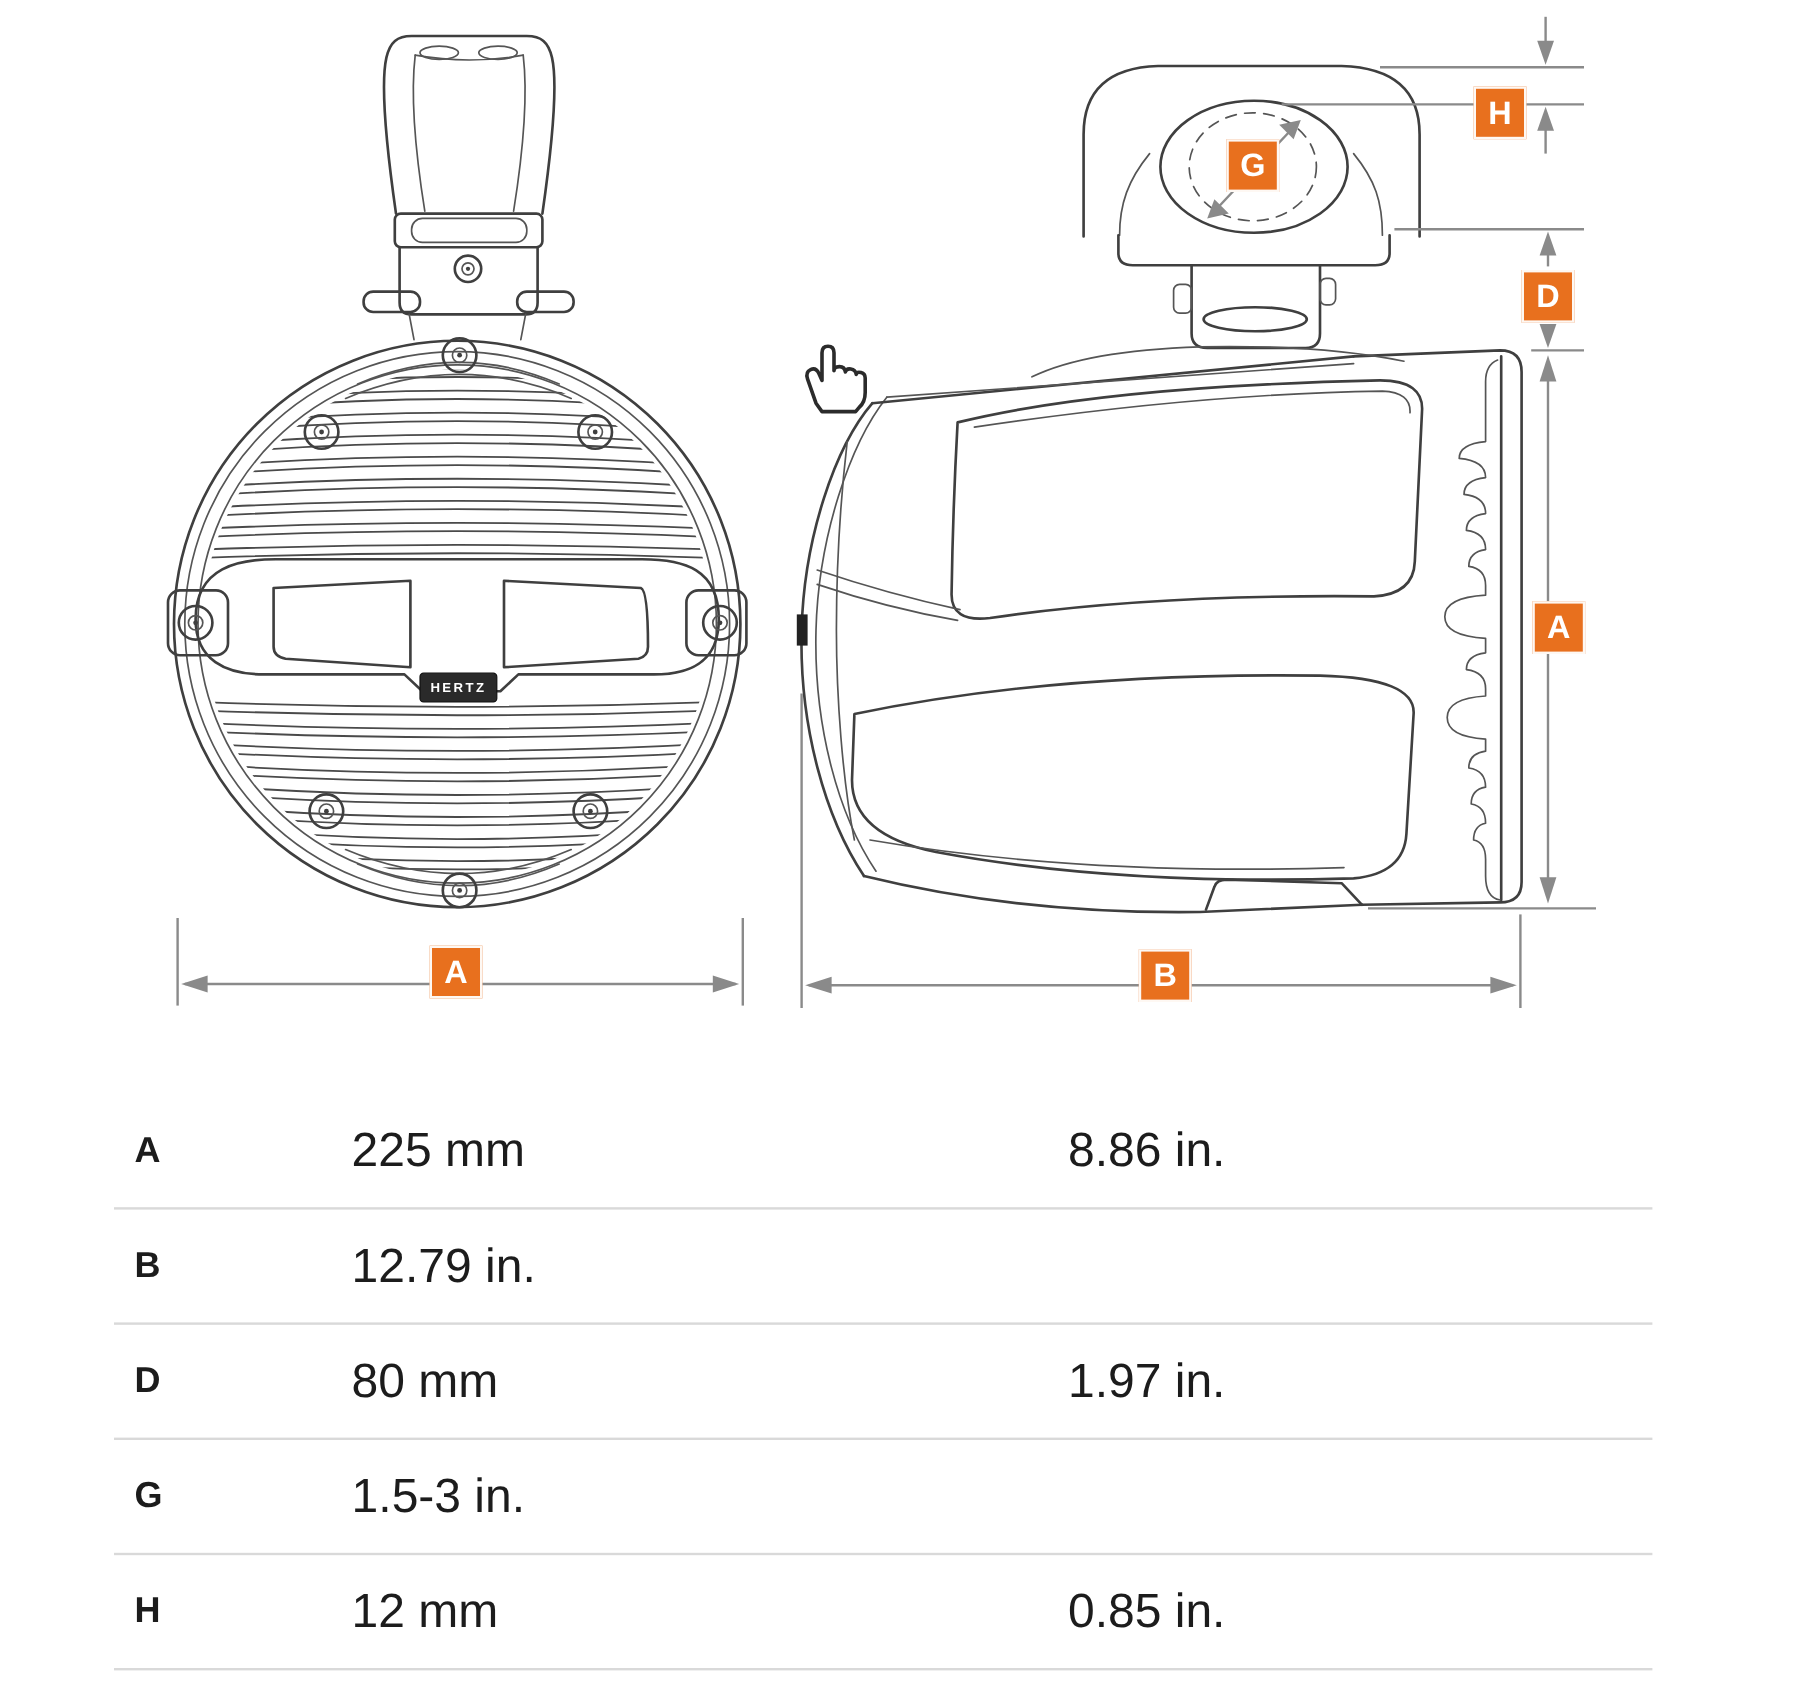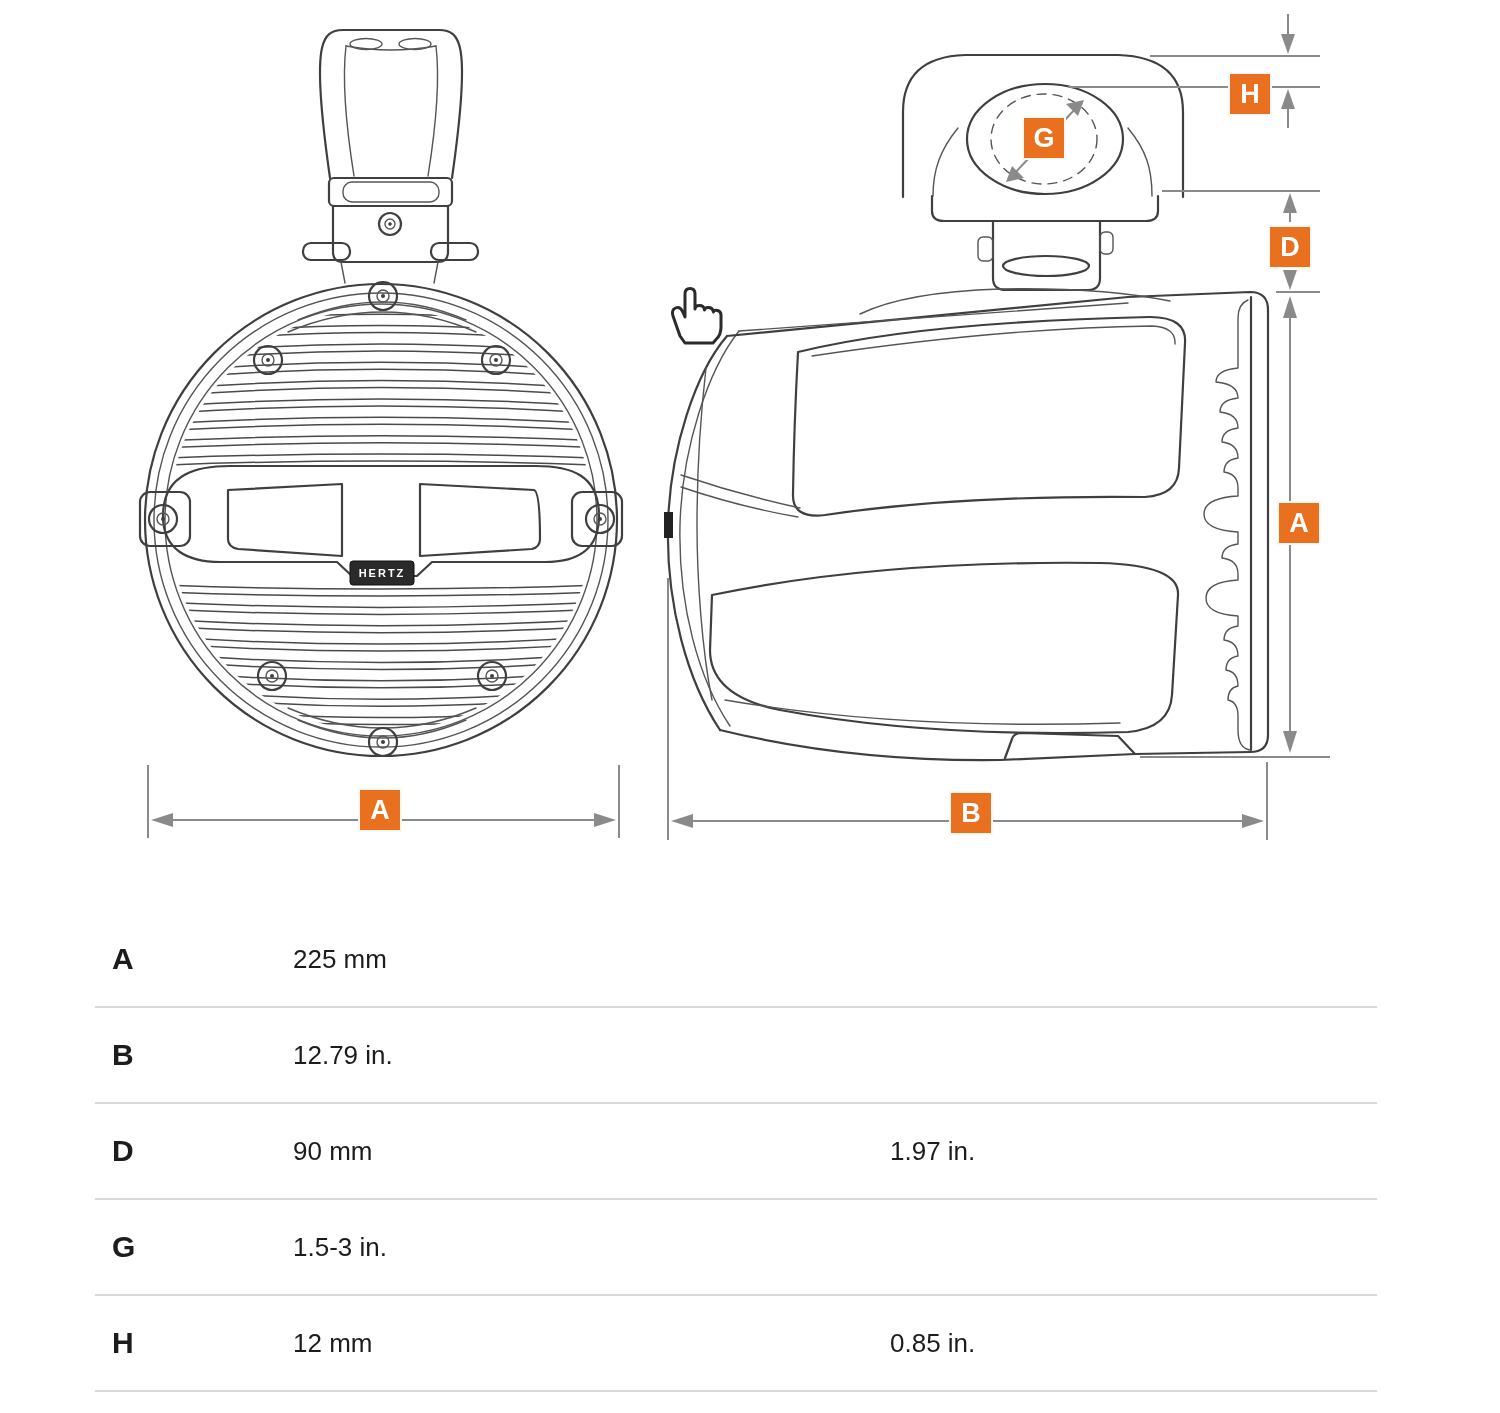--- a/index.html
+++ b/index.html
@@ -27,21 +27,21 @@
     background:var(--accent);border:2px solid rgba(255,255,255,.95);
     color:#fff;font-weight:bold;font-size:27px;line-height:40px;text-align:center;
   }
   
   .spec-table{position:absolute;left:95px;top:912px;width:1282px;}
   .t-row{
     display:grid;grid-template-columns:181px 597px 1fr;align-items:center;
     height:96px;border-bottom:2px solid #d9d9d9;padding-left:17px;box-sizing:border-box;
   }
   .t-letter{font-weight:bold;font-size:30px;color:var(--txt);}
-  .t-val{font-size:26px;color:var(--txt);}
+  .t-val{font-size:40px;color:var(--txt);}
 </style>
 </head>
 <body>
 
 <div class="stage">
 
   <svg class="diagram-svg" width="1500" height="880" viewBox="0 0 1500 880">
 
     <defs>
       <clipPath id="grille-clip">
@@ -279,28 +279,29 @@
   <div class="dim-label" style="left:949px;top:791px;">B</div>
   <div class="dim-label" style="left:1277px;top:501px;">A</div>
   <div class="dim-label" style="left:1228px;top:72px;">H</div>
   <div class="dim-label" style="left:1022px;top:116px;">G</div>
   <div class="dim-label" style="left:1268px;top:225px;">D</div>
 
   <div class="spec-table">
     <div class="t-row">
       <span class="t-letter">A</span>
       <span class="t-val">225 mm</span>
+      <span class="t-val">8.86 in.</span>
     </div>
     <div class="t-row">
       <span class="t-letter">B</span>
       <span class="t-val">12.79 in.</span>
     </div>
     <div class="t-row">
       <span class="t-letter">D</span>
-      <span class="t-val">90 mm</span>
+      <span class="t-val">80 mm</span>
       <span class="t-val">1.97 in.</span>
     </div>
     <div class="t-row">
       <span class="t-letter">G</span>
       <span class="t-val">1.5-3 in.</span>
     </div>
     <div class="t-row">
       <span class="t-letter">H</span>
       <span class="t-val">12 mm</span>
       <span class="t-val">0.85 in.</span>

